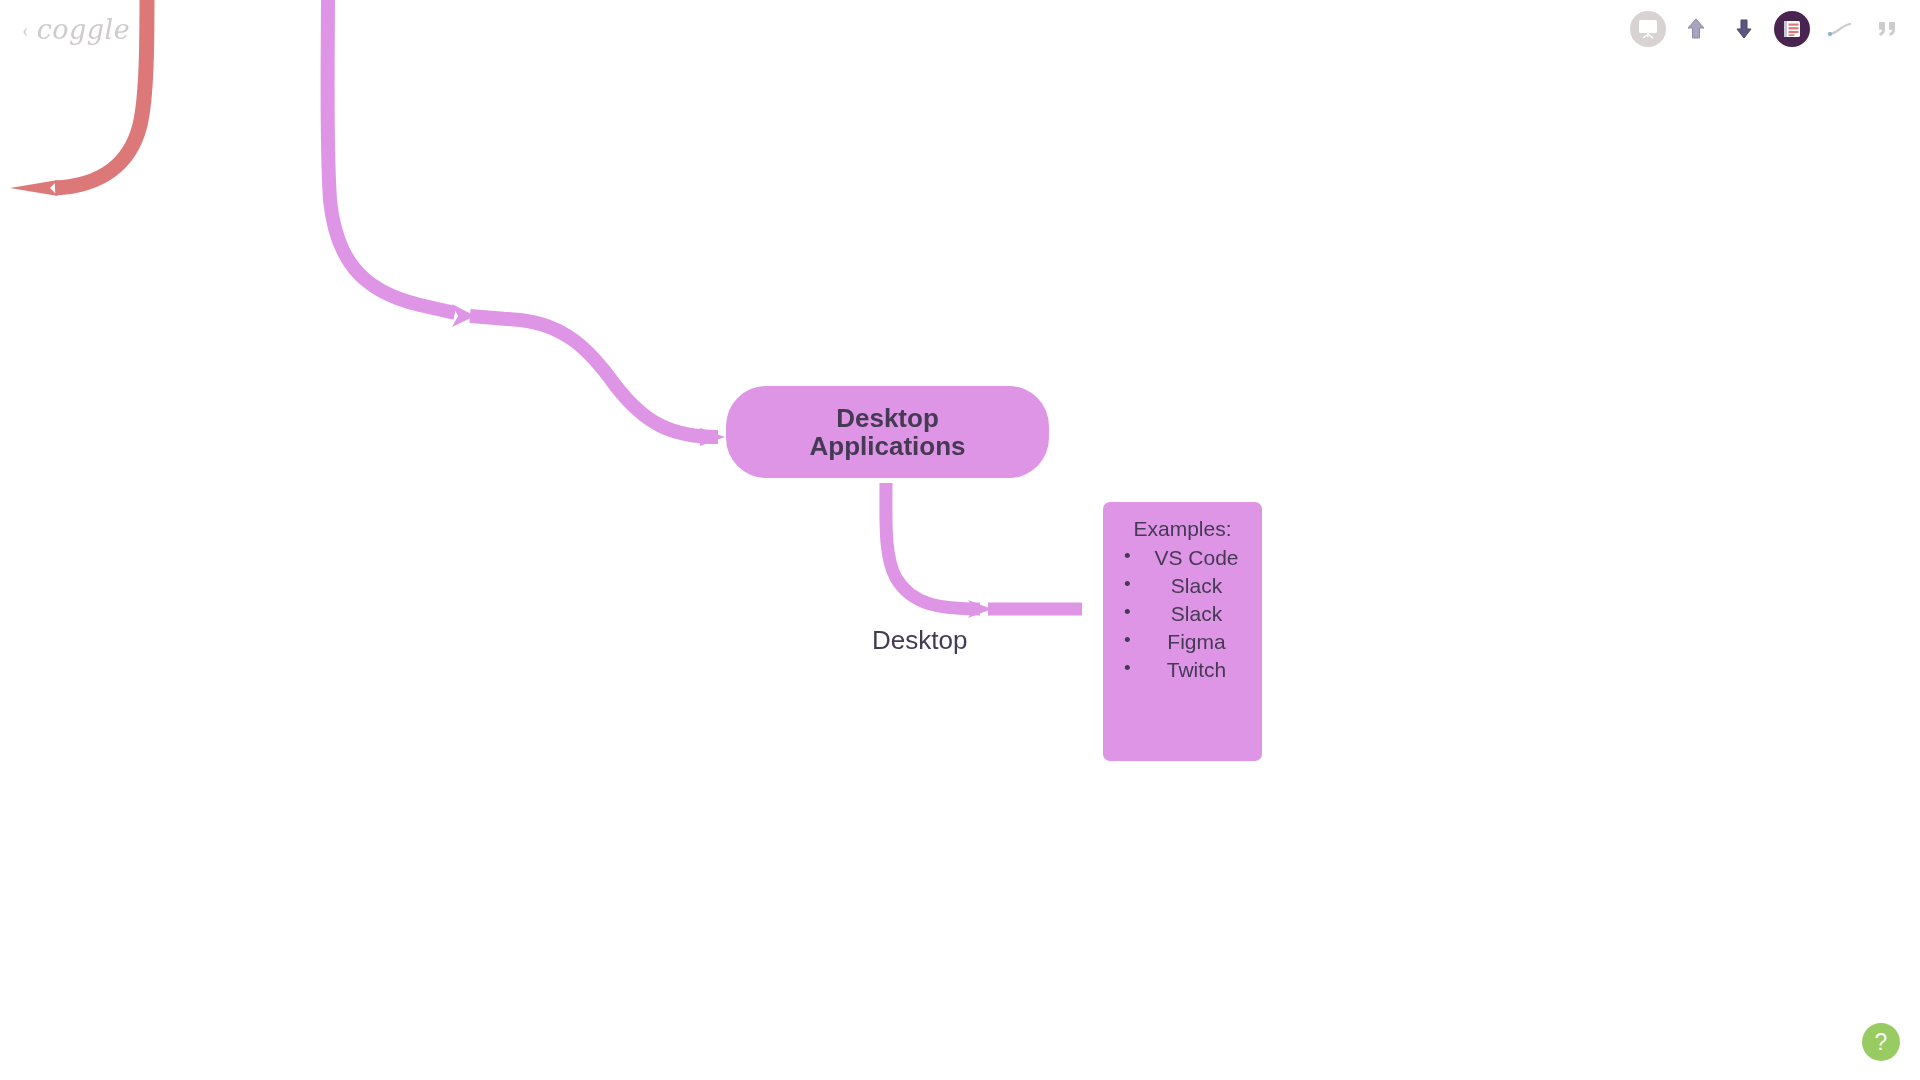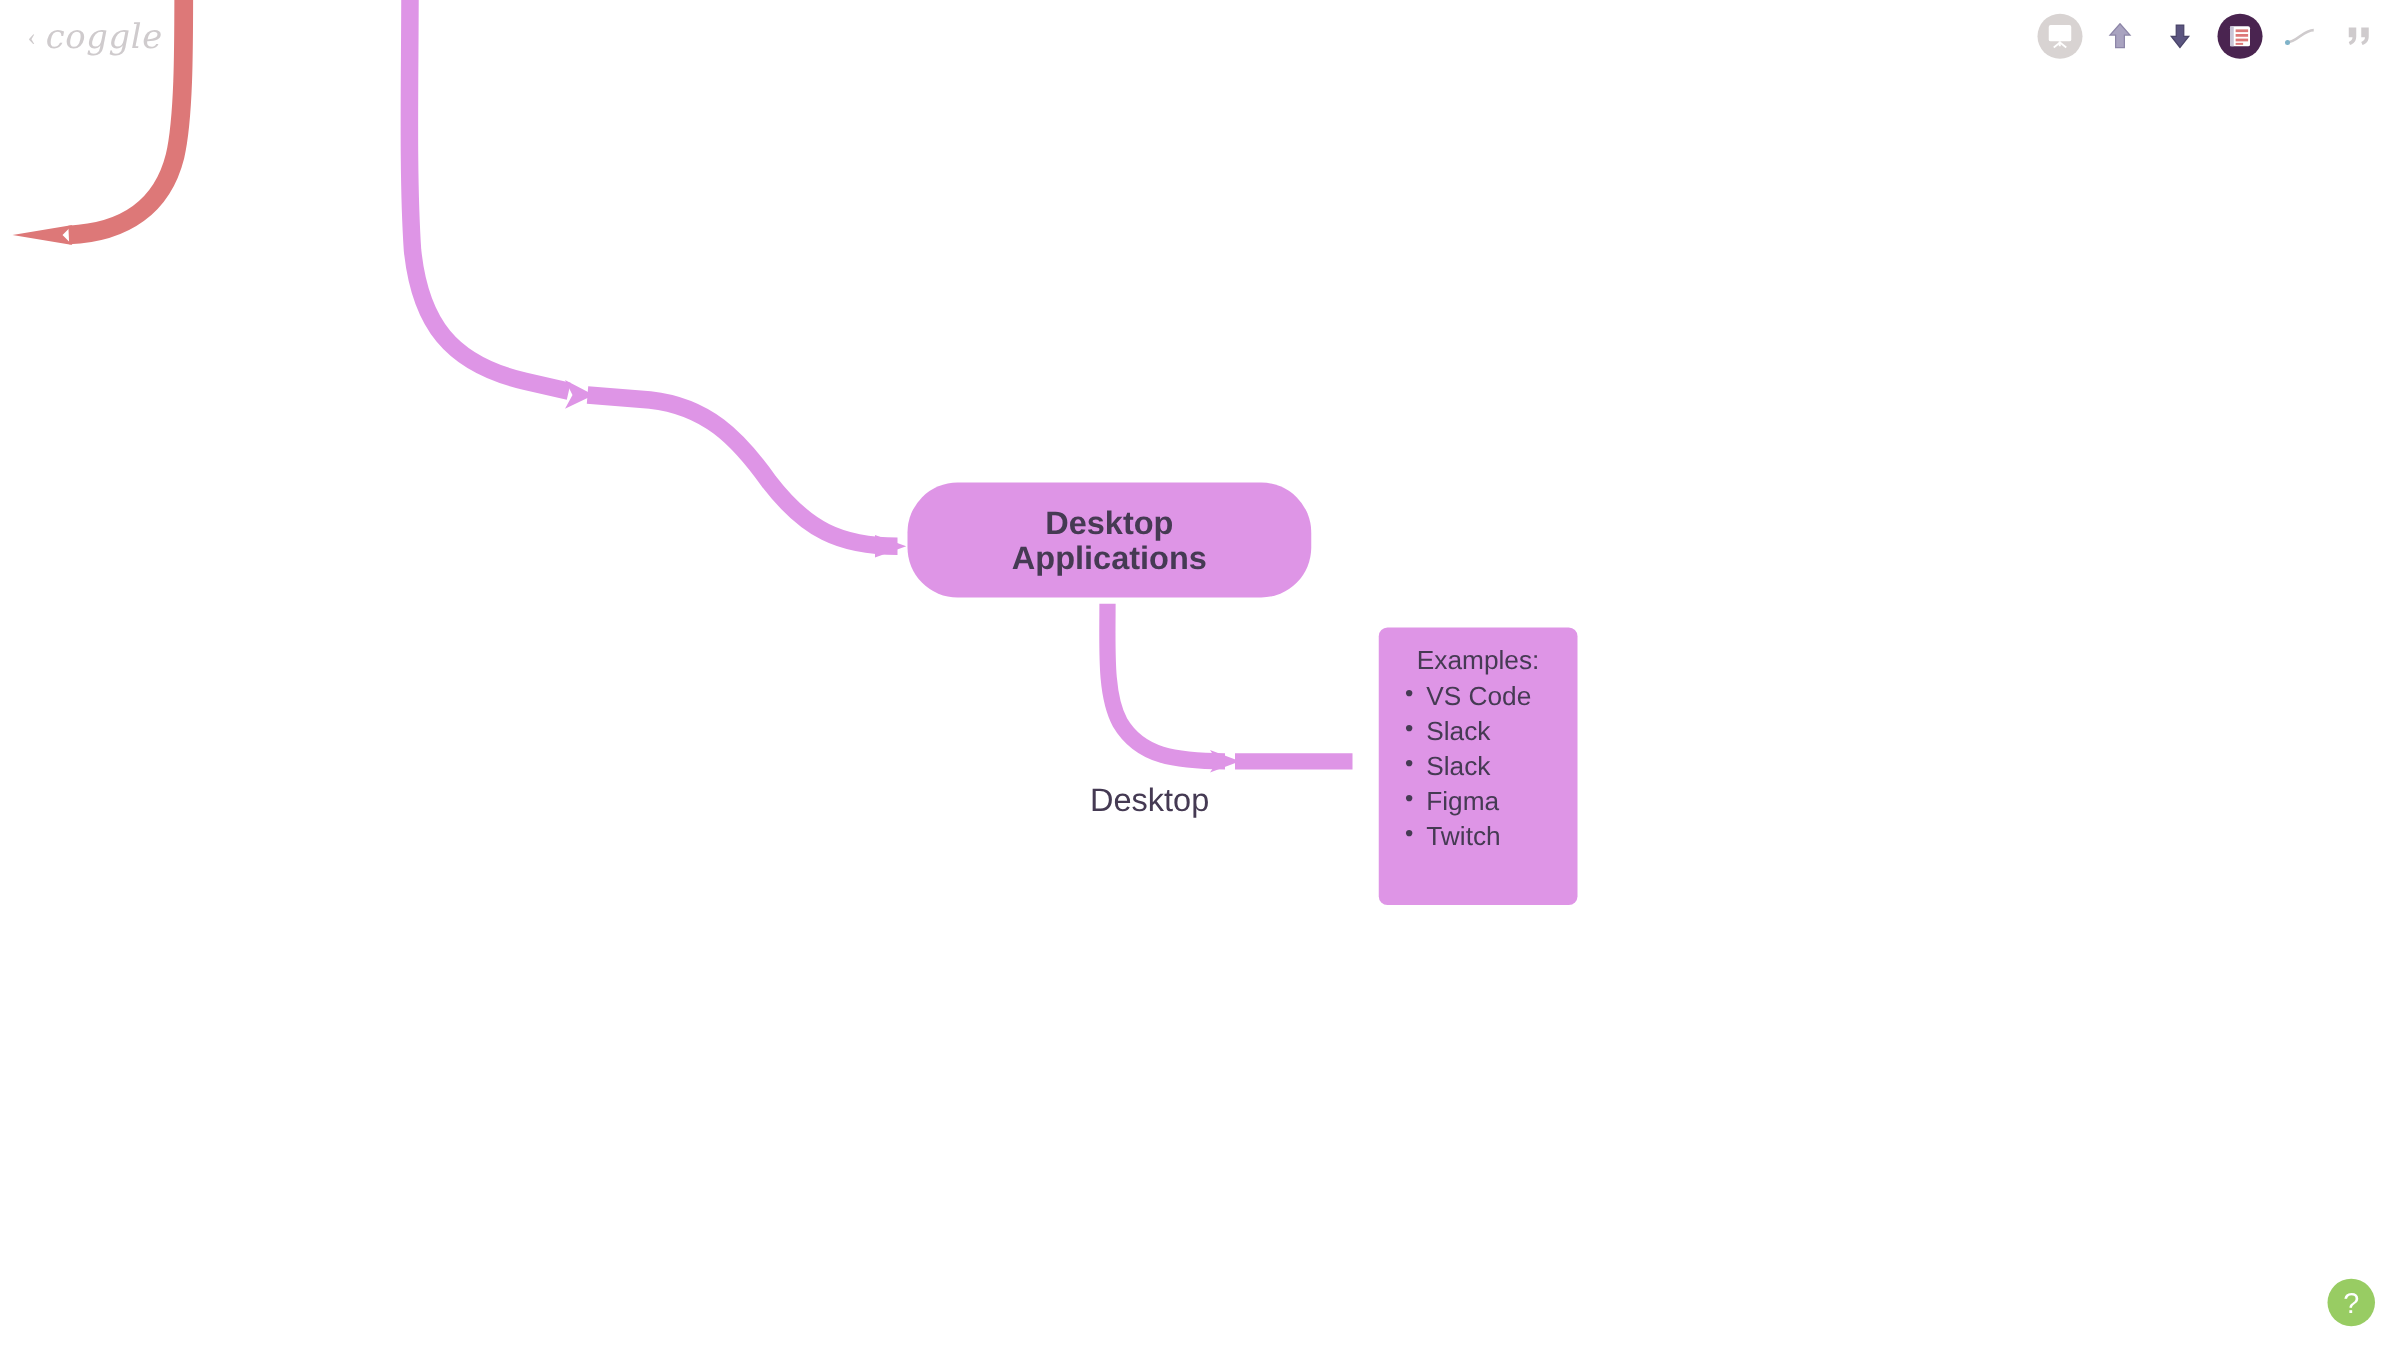--- a/index.html
+++ b/index.html
@@ -136,21 +136,21 @@
     color: #453a53;
     cursor: pointer;
     white-space: nowrap;
   }
 
   #node-examples {
     position: absolute;
     left: 1103px;
     top: 502px;
     width: 159px;
-    height: 222px;
+    height: 259px;
     background: #de95e6;
     border-radius: 7px;
     color: #453a53;
     cursor: pointer;
     padding: 14px 10px 10px 10px;
   }
   #examples-title {
     font-size: 21px;
     text-align: center;
     margin: 0 0 3px 0;
@@ -158,20 +158,21 @@
   }
   #examples-list {
     margin: 0;
     padding: 0 0 0 28px;
     list-style: none;
   }
   #examples-list li {
     font-size: 21px;
     line-height: 1.33;
     position: relative;
+    text-align: center;
   }
   #examples-list li::before {
     content: "\2022";
     position: absolute;
     left: -17px;
     top: -1px;
     font-size: 19px;
     color: #453a53;
   }
 

